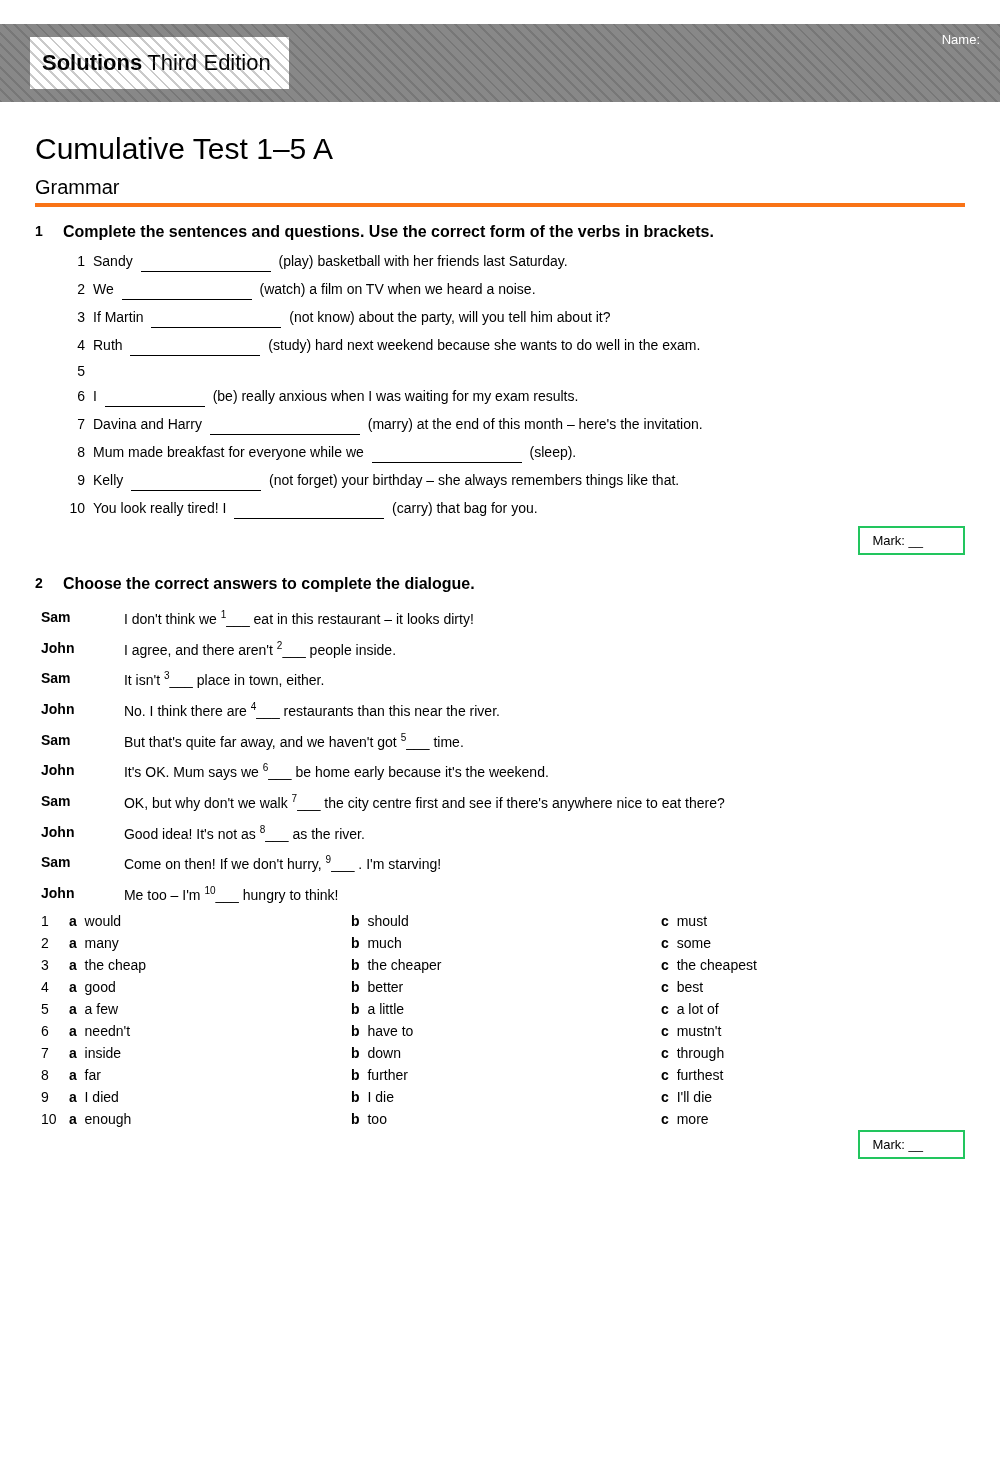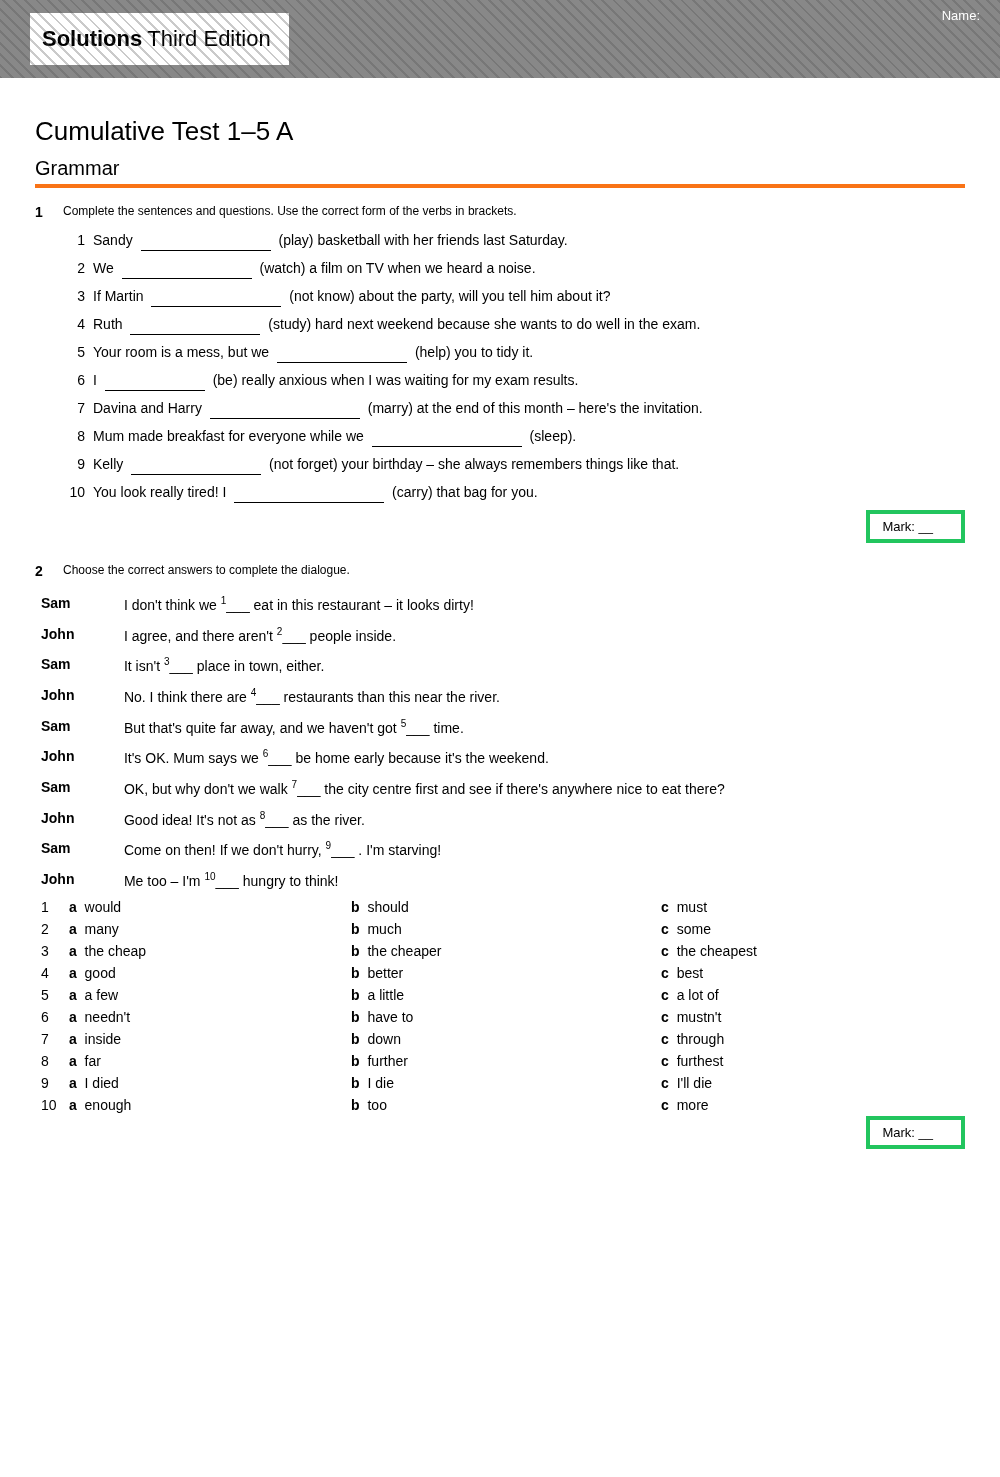--- a/index.html
+++ b/index.html
@@ -14,20 +14,21 @@
     }
 
     
     .header-banner {
       width: 100%;
       height: 78px;
       background: #888;
       position: relative;
       display: flex;
       align-items: center;
+      margin-top: 24px;
     }
     .header-title-box {
       background: #fff;
       padding: 8px 18px 8px 12px;
       margin-left: 30px;
       display: flex;
       align-items: center;
       gap: 5px;
       height: 52px;
     }
@@ -50,24 +51,24 @@
       color: #fff;
       font-size: 13px;
     }
 
     
     .main-content {
       padding: 20px 35px 20px 35px;
     }
 
     .page-title {
-      font-size: 26px;
+      font-size: 30px;
       font-weight: 400;
       margin-bottom: 10px;
-      margin-top: 18px;
+      margin-top: 10px;
     }
 
     .section-title {
       font-size: 20px;
       font-weight: 400;
       border-bottom: 4px solid #f97316;
       padding-bottom: 4px;
       margin-bottom: 16px;
     }
 
@@ -80,22 +81,22 @@
       display: flex;
       gap: 10px;
       margin-bottom: 10px;
     }
     .question-number {
       font-weight: 700;
       font-size: 14px;
       min-width: 18px;
     }
     .question-instruction {
-      font-size: 12px;
-      font-weight: 400;
+      font-size: 16px;
+      font-weight: 700;
     }
 
     
     .sub-items {
       padding-left: 30px;
     }
     .sub-item {
       display: flex;
       gap: 8px;
       margin-bottom: 7px;
@@ -125,22 +126,22 @@
       width: 150px;
     }
 
     
     .mark-box {
       display: flex;
       justify-content: flex-end;
       margin-bottom: 16px;
     }
     .mark-label {
-      border: 4px solid #22c55e;
-      padding: 5px 28px 5px 12px;
+      border: 2px solid #22c55e;
+      padding: 5px 40px 5px 12px;
       font-size: 13px;
     }
 
     
     .dialogue-table {
       width: 100%;
       border-collapse: collapse;
     }
     .dialogue-table td {
       padding: 4px 6px;
@@ -252,23 +253,20 @@
 
       <div class="sub-item">
         <span class="sub-item-number">4</span>
         <span class="sub-item-text">
           Ruth <span class="blank"></span> (study) hard next weekend because she wants to do well in the exam.
         </span>
       </div>
 
       <div class="sub-item">
         <span class="sub-item-number">5</span>
-        <span class="sub-item-text">
-          Your room is a mess, but we <span class="blank"></span> (help) you to tidy it.
-        </span>
       </div>
 
       <div class="sub-item">
         <span class="sub-item-number">6</span>
         <span class="sub-item-text">
           I <span class="blank blank-short"></span> (be) really anxious when I was waiting for my exam results.
         </span>
       </div>
 
       <div class="sub-item">

